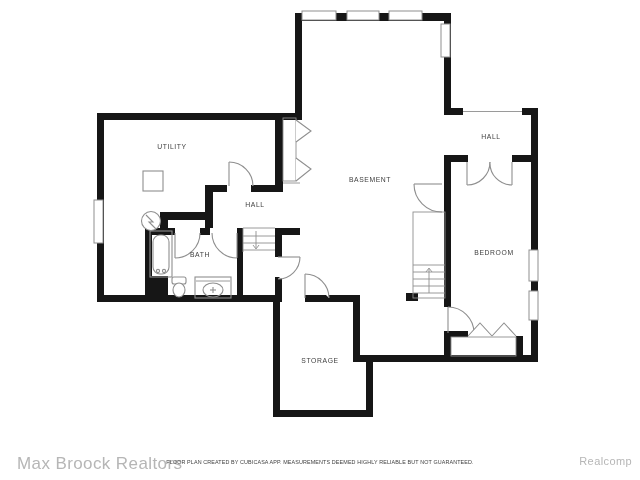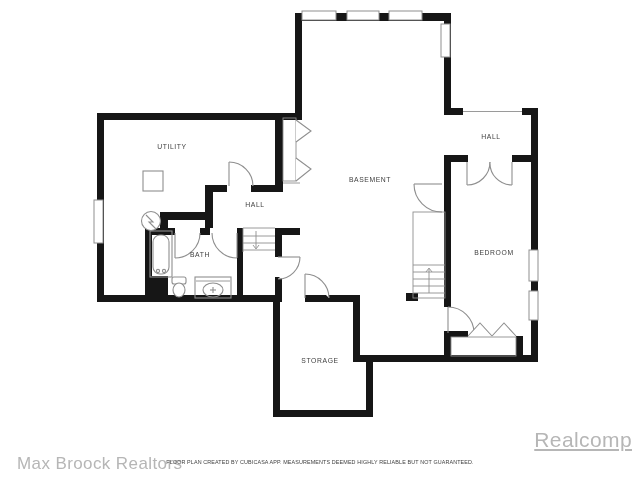--- a/index.html
+++ b/index.html
@@ -18,21 +18,21 @@
   .room-label{
     position:absolute;transform:translate(-50%,-50%);
     font-size:6.8px;letter-spacing:0.6px;color:var(--label,#3d3d3d);
     white-space:nowrap;font-weight:400;
   }
   .brand{
     position:absolute;color:var(--brand-text,#b6b6b6);
     font-size:17px;letter-spacing:0.4px;white-space:nowrap;
   }
   #brand-left{left:17px;top:454px;}
-  #brand-right{right:8px;top:428px;font-size:21px;text-decoration:underline;}
+  #brand-right{right:8px;top:455px;font-size:11px;}
   #disclaimer{
     position:absolute;left:50%;top:459px;transform:translateX(-50%);
     font-size:5.4px;letter-spacing:0.12px;color:var(--disclaimer-text,#3d3d3d);
     white-space:nowrap;
   }
 </style>
 </head>
 <body>
 
 <div id="canvas" style="width: 640px; height: 480px; background: rgb(255, 255, 255);">

